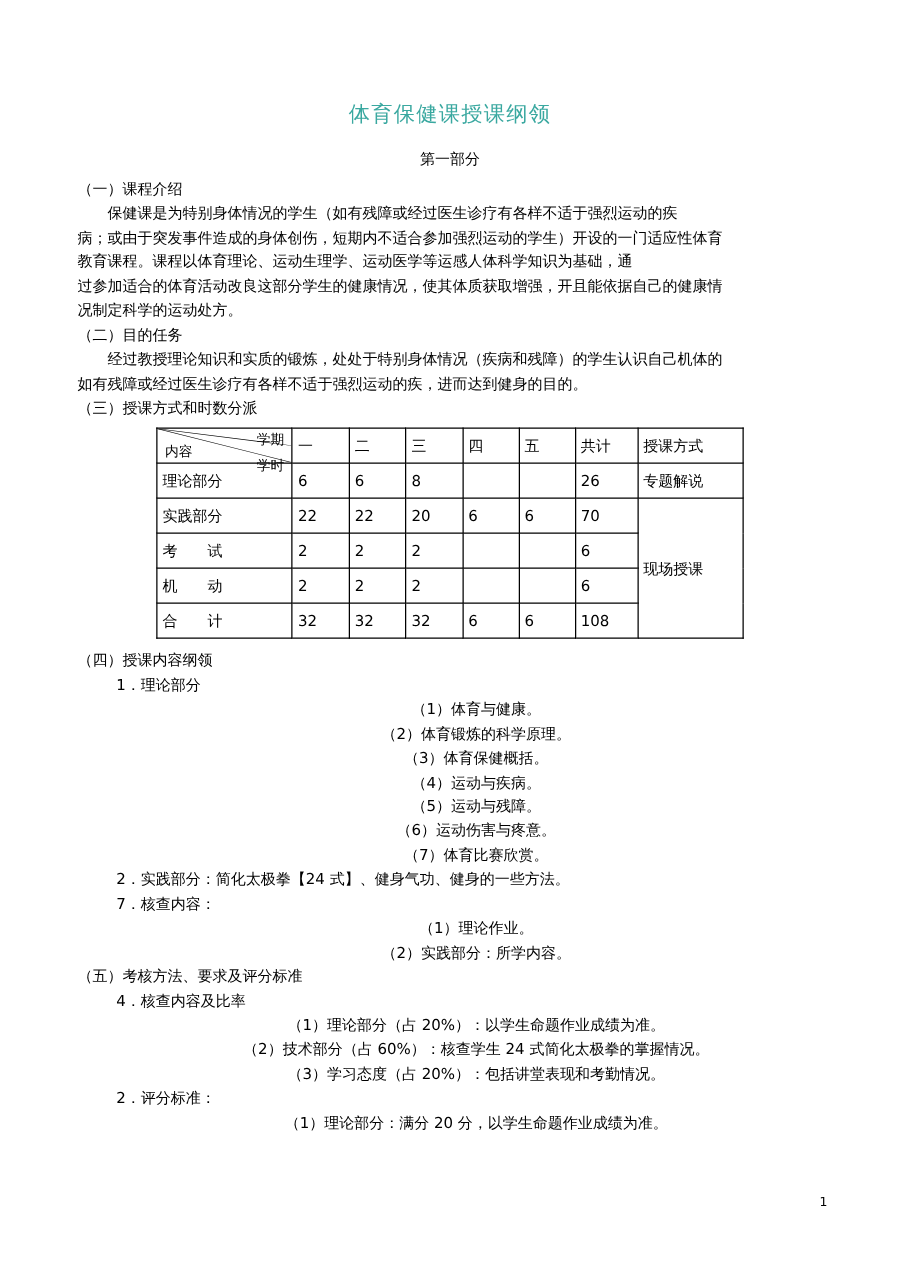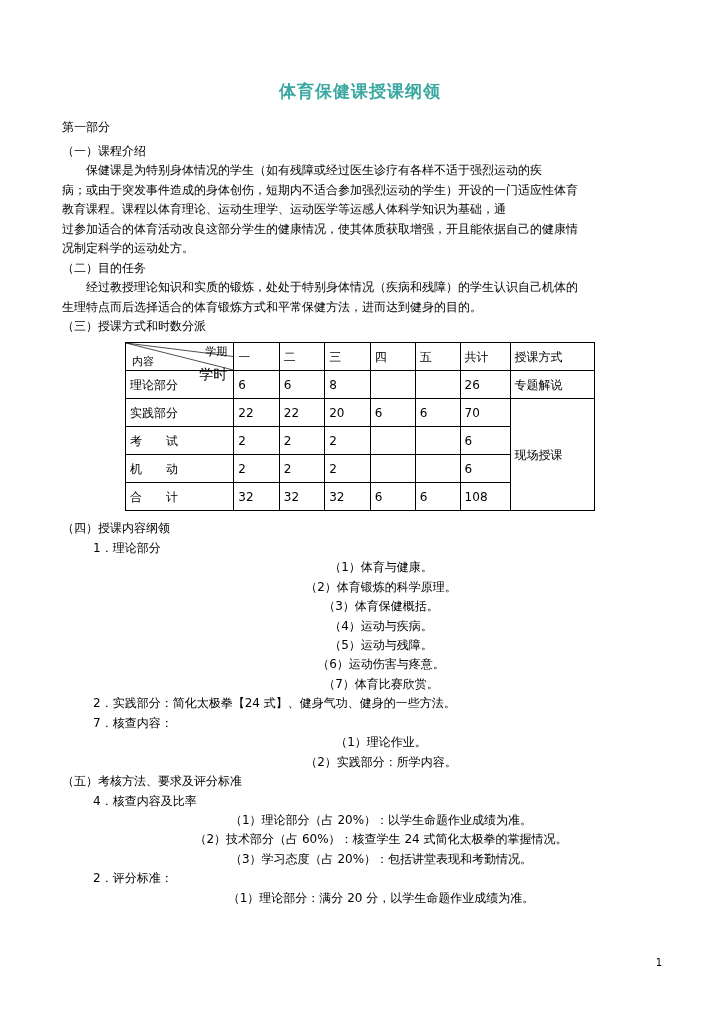--- a/index.html
+++ b/index.html
@@ -19,25 +19,26 @@
     position: relative;
     width: 720px;
     height: 1018px;
     box-sizing: border-box;
     padding: 80px 62px 40px 62px;
   }
   .doc-title {
     text-align: center;
     color: #3aa8a0;
     font-size: 17px;
-    font-weight: bold;
+    font-weight: normal;
     letter-spacing: 1px;
     margin: 0 0 10px 0;
   }
   .subtitle {
+    text-align: center;
     font-size: 12px;
     margin: 16px 0 6px 0;
   }
   .sec-head {
     font-size: 12px;
     line-height: 1.62;
     margin: 0;
   }
   .para {
     font-size: 12px;
@@ -75,21 +76,21 @@
   td.corner .lbl-term {
     position: absolute;
     right: 6px;
     top: 2px;
     font-size: 11px;
   }
   td.corner .lbl-hours {
     position: absolute;
     right: 6px;
     top: 23px;
-    font-size: 14px;
+    font-size: 11px;
   }
   td.corner .lbl-content {
     position: absolute;
     left: 6px;
     bottom: 2px;
     font-size: 11px;
   }
   td.rowhead { width: 92px; margin-top: 16px; }
   td.col { width: 40px; }
   td.total { width: 44px; }
@@ -112,21 +113,21 @@
 
   <div class="sec-head">（一）课程介绍</div>
   <div class="para indent2">保健课是为特别身体情况的学生（如有残障或经过医生诊疗有各样不适于强烈运动的疾</div>
   <div class="para">病；或由于突发事件造成的身体创伤，短期内不适合参加强烈运动的学生）开设的一门适应性体育</div>
   <div class="para">教育课程。课程以体育理论、运动生理学、运动医学等运感人体科学知识为基础，通</div>
   <div class="para">过参加适合的体育活动改良这部分学生的健康情况，使其体质获取增强，开且能依据自己的健康情</div>
   <div class="para">况制定科学的运动处方。</div>
 
   <div class="sec-head">（二）目的任务</div>
   <div class="para indent2">经过教授理论知识和实质的锻炼，处处于特别身体情况（疾病和残障）的学生认识自己机体的</div>
-  <div class="para">生理特点而后选择适合的体育锻炼方式和平常保健方法，进而达到健身的目的。</div>
+  <div class="para">如有残障或经过医生诊疗有各样不适于强烈运动的疾，进而达到健身的目的。</div>
 
   <div class="sec-head">（三）授课方式和时数分派</div>
 
   <table class="sched">
     <tbody>
       <tr>
         <td class="corner">
           <svg class="diag" viewBox="0 0 110 66" preserveAspectRatio="none">
             <line x1="0" y1="0" x2="110" y2="33" stroke="#000" stroke-width="1"></line>
             <line x1="0" y1="0" x2="110" y2="66" stroke="#000" stroke-width="1"></line>

